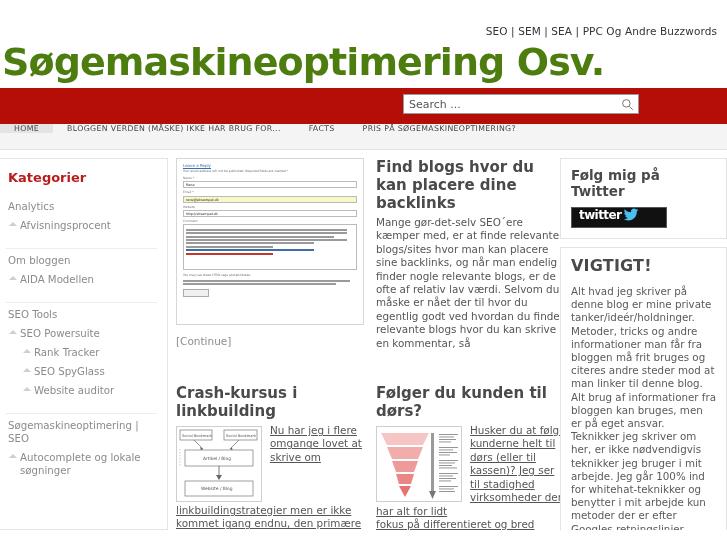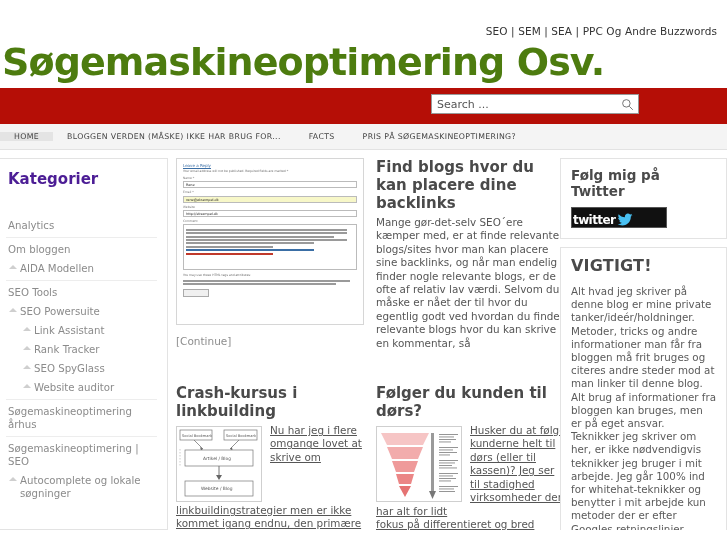--- a/index.html
+++ b/index.html
@@ -38,21 +38,21 @@
   
   .redbar {
     background: #b50e06;
     height: 36px;
     position: relative;
   }
   .search-wrap {
     position: absolute;
     right: 88px;
     top: 6px;
-    width: 208px;
+    width: 236px;
     height: 20px;
     background: #fff;
     border: 1px solid #999;
     display: flex;
     align-items: center;
   }
   .search-input {
     flex: 1;
     border: 0;
     outline: none;
@@ -68,21 +68,21 @@
     display: flex; align-items: center; justify-content: center;
     cursor: pointer;
   }
 
   
   .navbar {
     height: 26px;
     background: #f4f4f4;
     border-bottom: 1px solid #e2e2e2;
     display: flex;
-    align-items: center;
+    align-items: flex-start;
   }
   .nav-item {
     display: flex; align-items: center;
     padding: 0 14px;
     font-size: 7.8px;
     letter-spacing: .35px;
     color: #444;
     text-transform: uppercase;
     cursor: pointer;
     white-space: nowrap;
@@ -103,34 +103,34 @@
     width: 168px;
     flex: 0 0 168px;
     background: #fff;
     border: 1px solid #e3e3e3;
     border-left: 0;
     padding: 8px 10px 6px 6px;
     height: 100%;
     overflow: hidden;
   }
   .widget-title {
-    font-size: 15px;
+    font-size: 13px;
     font-weight: bold;
-    color: #4c1d95;
-    margin: 3px 0 28px 2px;
+    color: #b91c1c;
+    margin: 3px 0 12px 2px;
   }
   .cat-list { list-style: none; }
   .cat-item {
     font-size: 10.2px;
     color: #8b8b8b;
     padding: 3px 0 3px 2px;
     line-height: 13px;
     cursor: pointer;
   }
-  .cat-item.top { border-top: 1px solid #ededed; padding-top: 5px; margin-top: 2px; }
+  .cat-item.top { border-top: 1px solid #ededed; padding-top: 5px; margin-top: 13px; }
   .cat-item.l1 { padding-left: 14px; position: relative; }
   .cat-item.l2 { padding-left: 28px; position: relative; }
   .cat-item.l1::before, .cat-item.l2::before {
     content: "";
     position: absolute;
     left: 3px; top: 6px;
     width: 0; height: 0;
     border-left: 4px solid transparent;
     border-right: 4px solid transparent;
     border-bottom: 4px solid #cfcfcf;
@@ -230,22 +230,22 @@
     font-size: 13.5px;
     font-weight: bold;
     color: #4a4a4a;
     margin-bottom: 8px;
   }
   .rtitle.big { font-size: 16px; margin-bottom: 10px; letter-spacing:.2px; }
   .twitter-badge {
     width: 96px; height: 21px;
     background: #111;
     border: 1px solid #555;
-    display: flex; align-items: flex-end;
-    padding-left: 1px;
+    display: flex; align-items: flex-start;
+    padding-left: 7px;
     cursor: pointer;
   }
   .tw-text {
     color: #fff; font-weight: bold; font-size: 12px;
     letter-spacing: -0.6px;
     font-family: "DejaVu Sans", "Liberation Sans", sans-serif;
   }
   .rbody { font-size: 10.3px; line-height: 13.2px; color: #5a5a5a; }
 </style>
 </head>
@@ -277,29 +277,28 @@
   <div class="nav-item">Facts</div>
   <div class="nav-item">Pris på søgemaskineoptimering?</div>
 </div>
 
 <div class="page">
 
   <div class="sidebar-left">
     <div class="widget-title">Kategorier</div>
     <ul class="cat-list">
       <li class="cat-item">Analytics</li>
+      <li class="cat-item l1">Afvisningsprocent</li>
       <li class="cat-item top">Om bloggen</li>
       <li class="cat-item l1">AIDA Modellen</li>
       <li class="cat-item top">SEO Tools</li>
       <li class="cat-item l1">SEO Powersuite</li>
-      <li class="cat-item l2">Link Assistant</li>
       <li class="cat-item l2">Rank Tracker</li>
       <li class="cat-item l2">SEO SpyGlass</li>
       <li class="cat-item l2">Website auditor</li>
-      <li class="cat-item top">Søgemaskineoptimering århus</li>
       <li class="cat-item top">Søgemaskineoptimering | SEO</li>
       <li class="cat-item l1">Autocomplete og lokale søgninger</li>
 
     </ul>
   </div>
 
   <div class="content">
 
     <div class="row">
 

